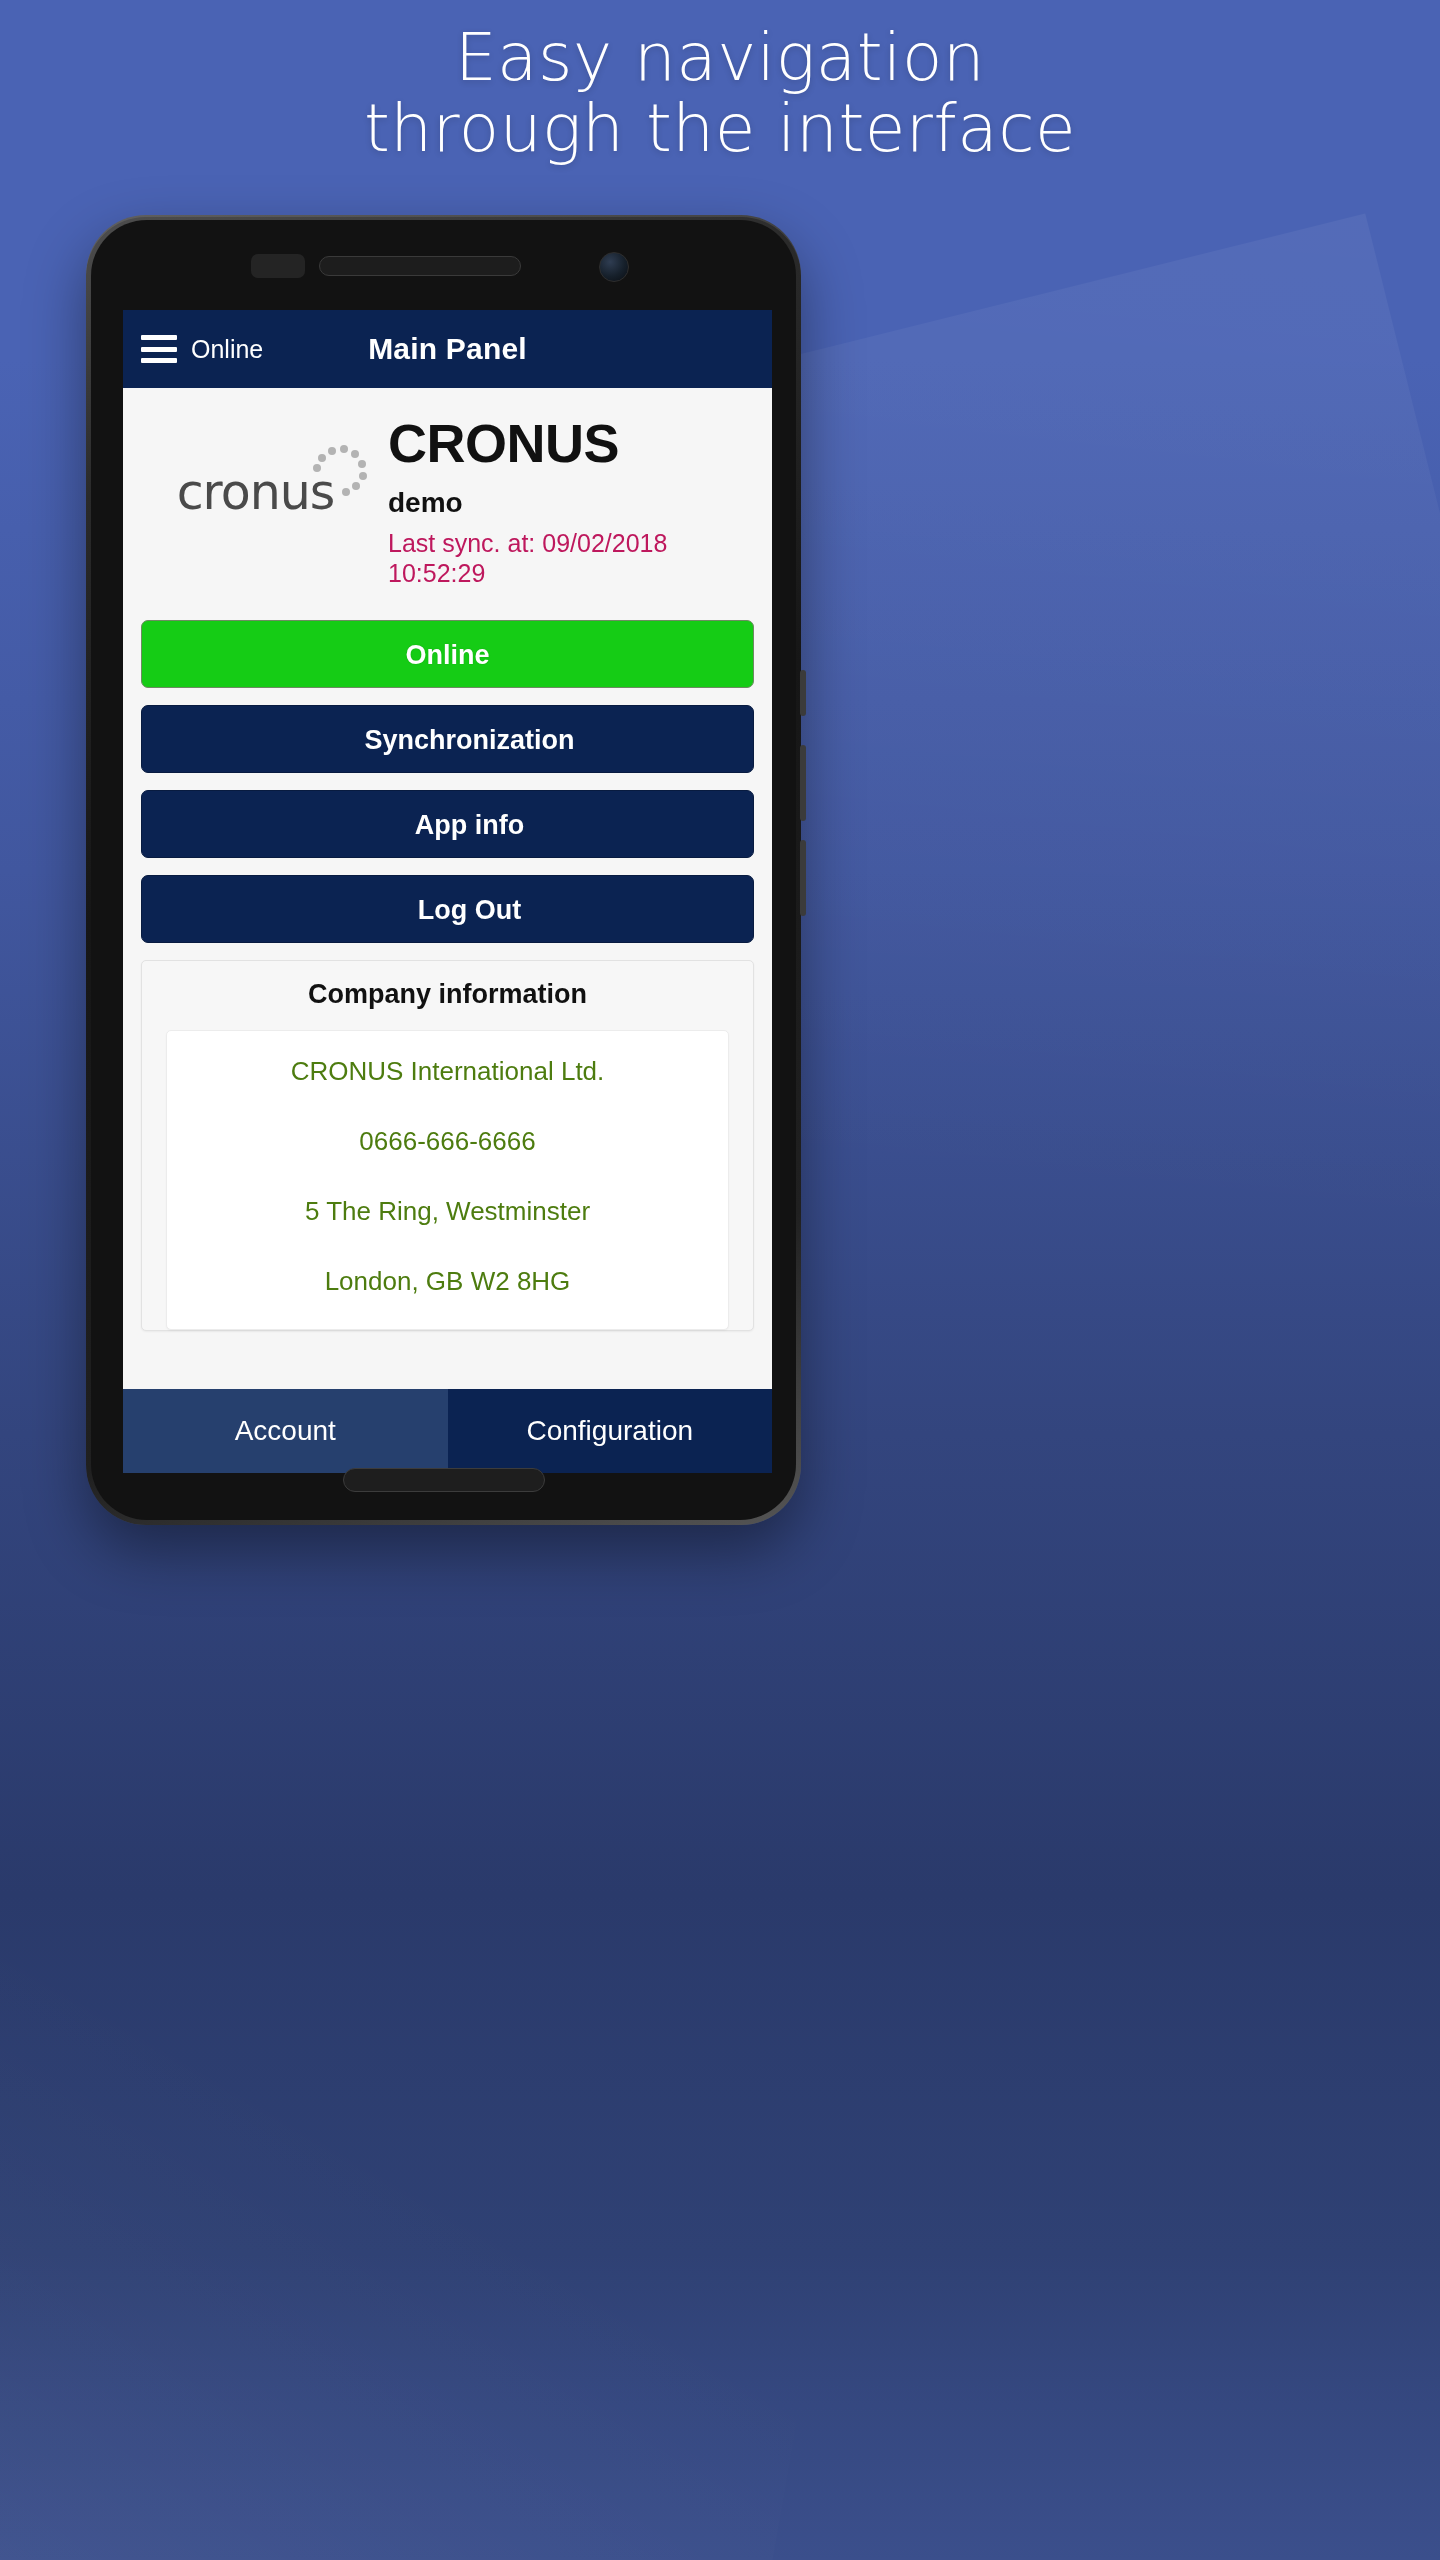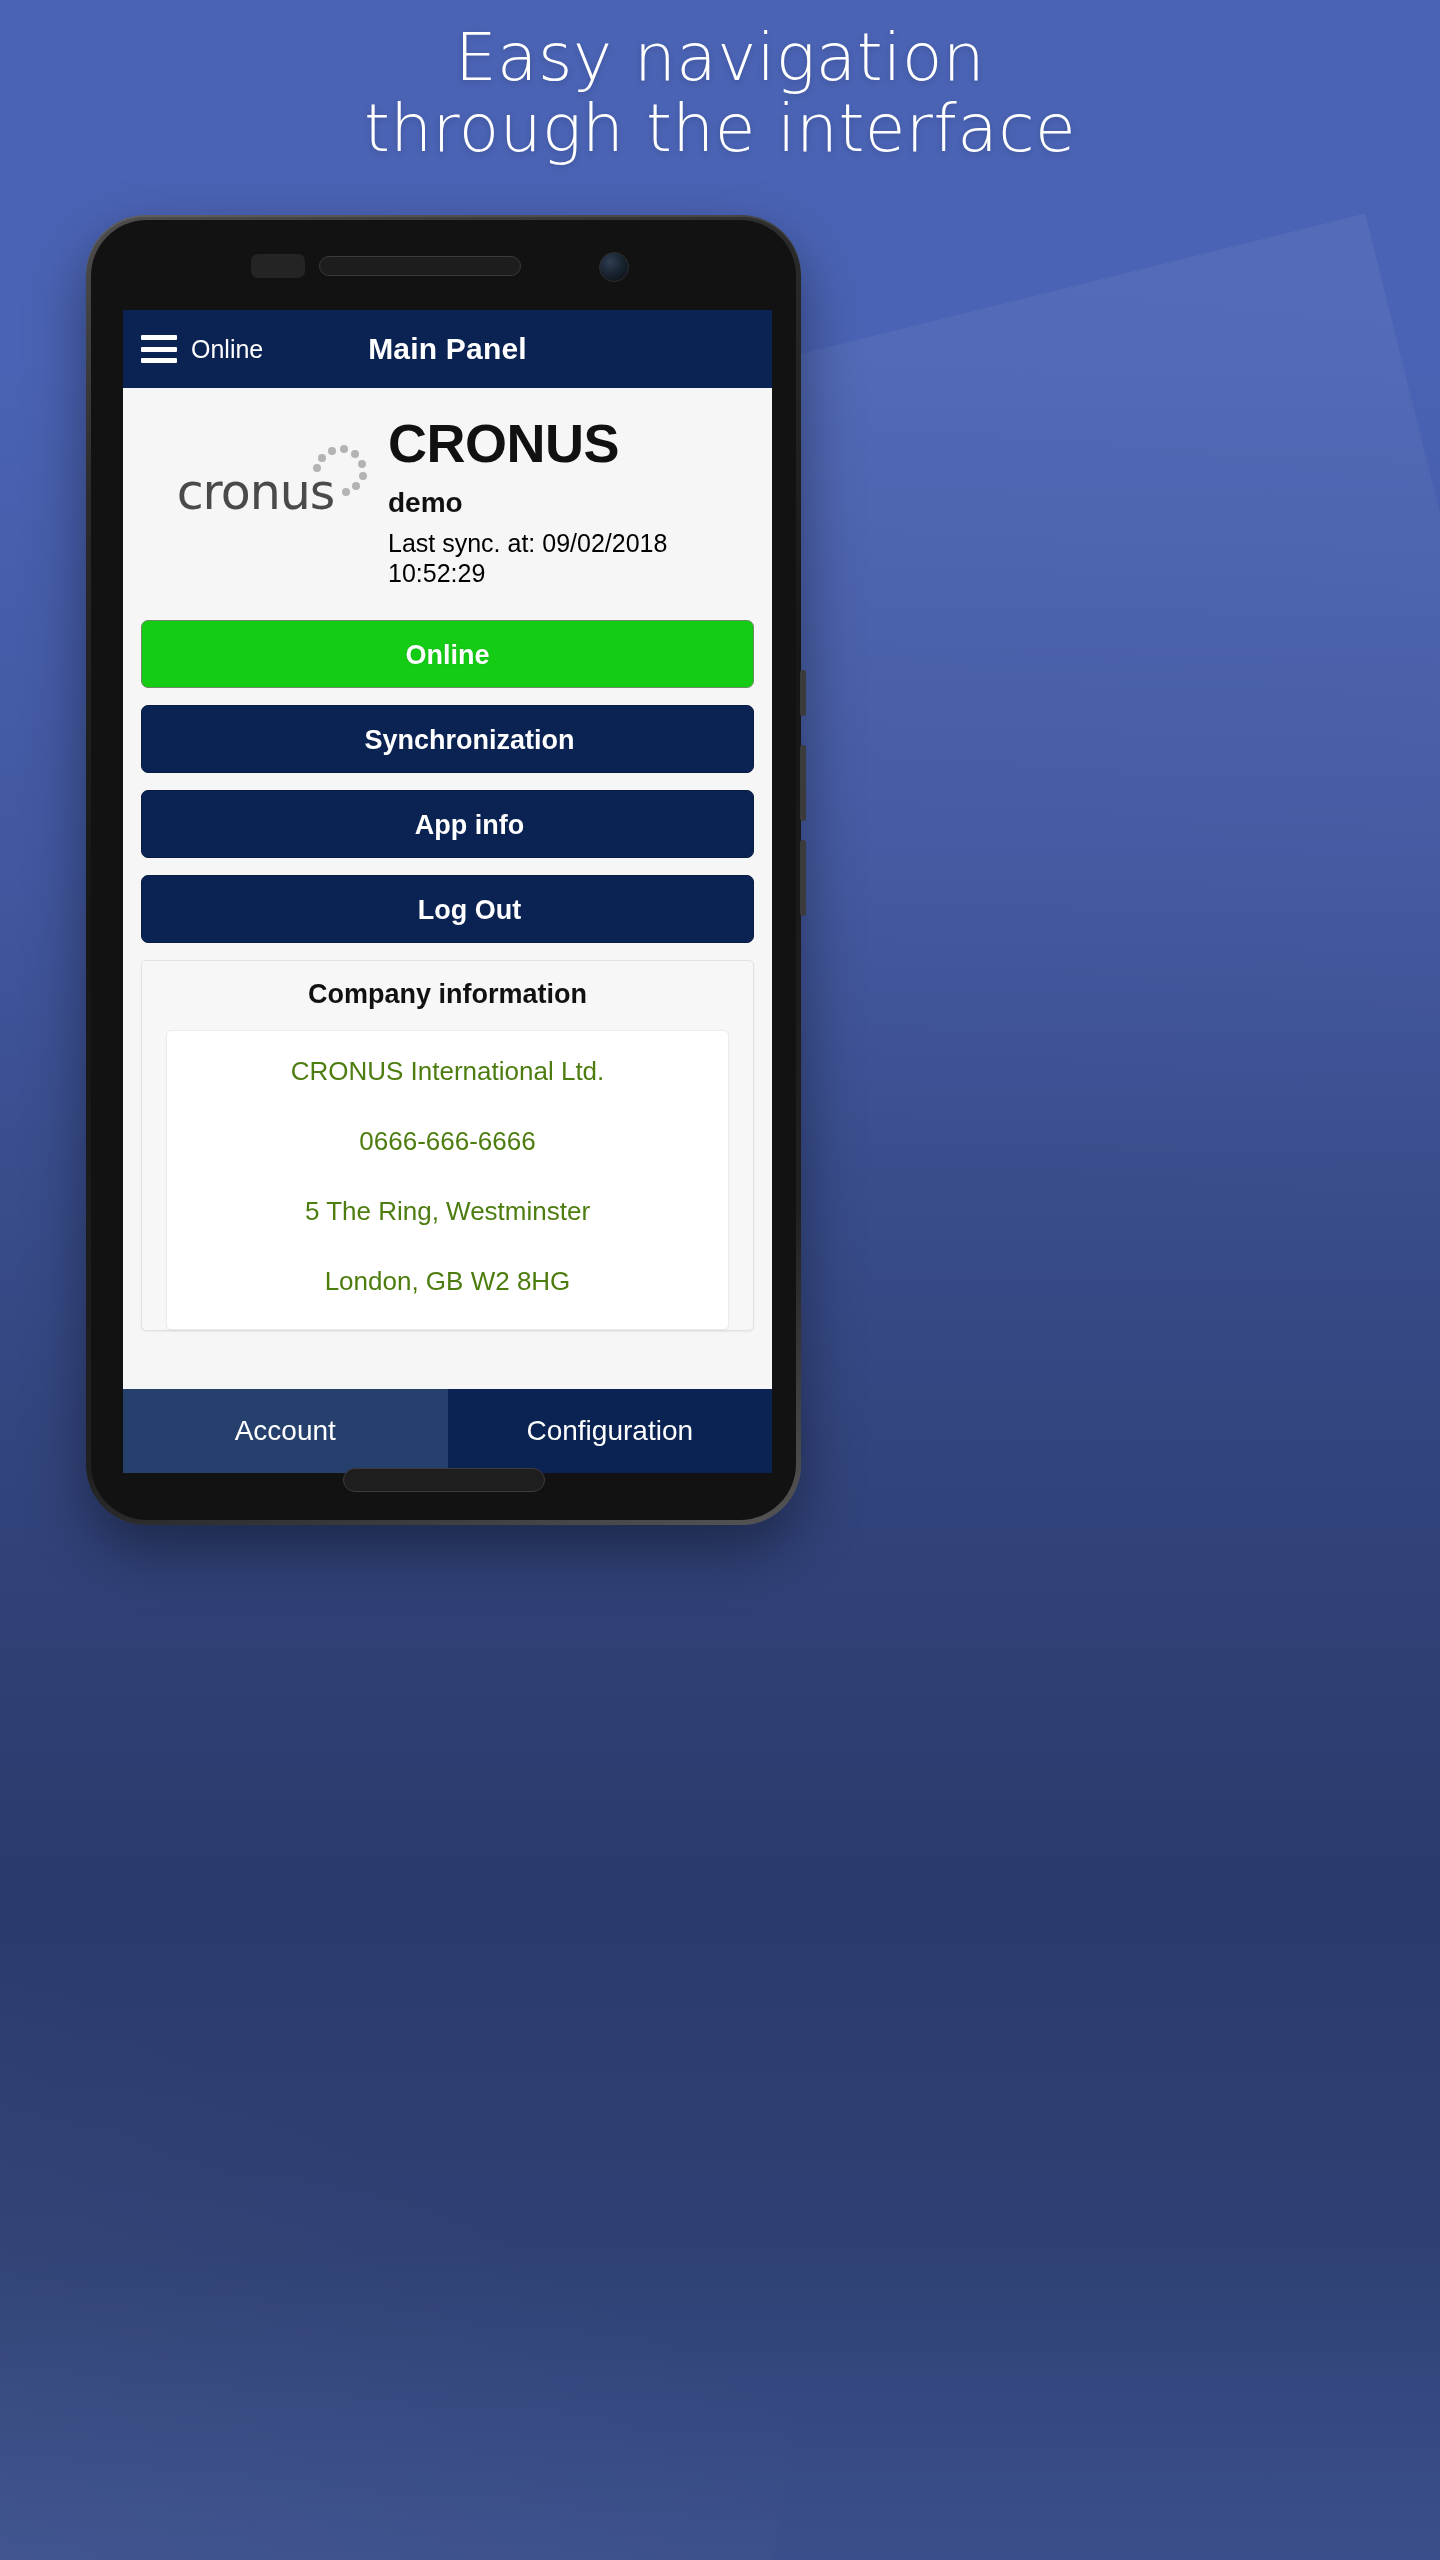--- a/index.html
+++ b/index.html
@@ -272,21 +272,21 @@
     letter-spacing: -0.5px;
   }
   .brand-sub {
     font-size: 28px;
     font-weight: bold;
     color: #111111;
     margin-top: 16px;
   }
   .brand-sync {
     font-size: 25px;
-    color: #000000;
+    color: #be185d;
     margin-top: 10px;
     line-height: 1.18;
     max-width: 290px;
   }
 
   
   .btn-stack {
     padding: 4px 18px 0 18px;
   }
   .btn {

